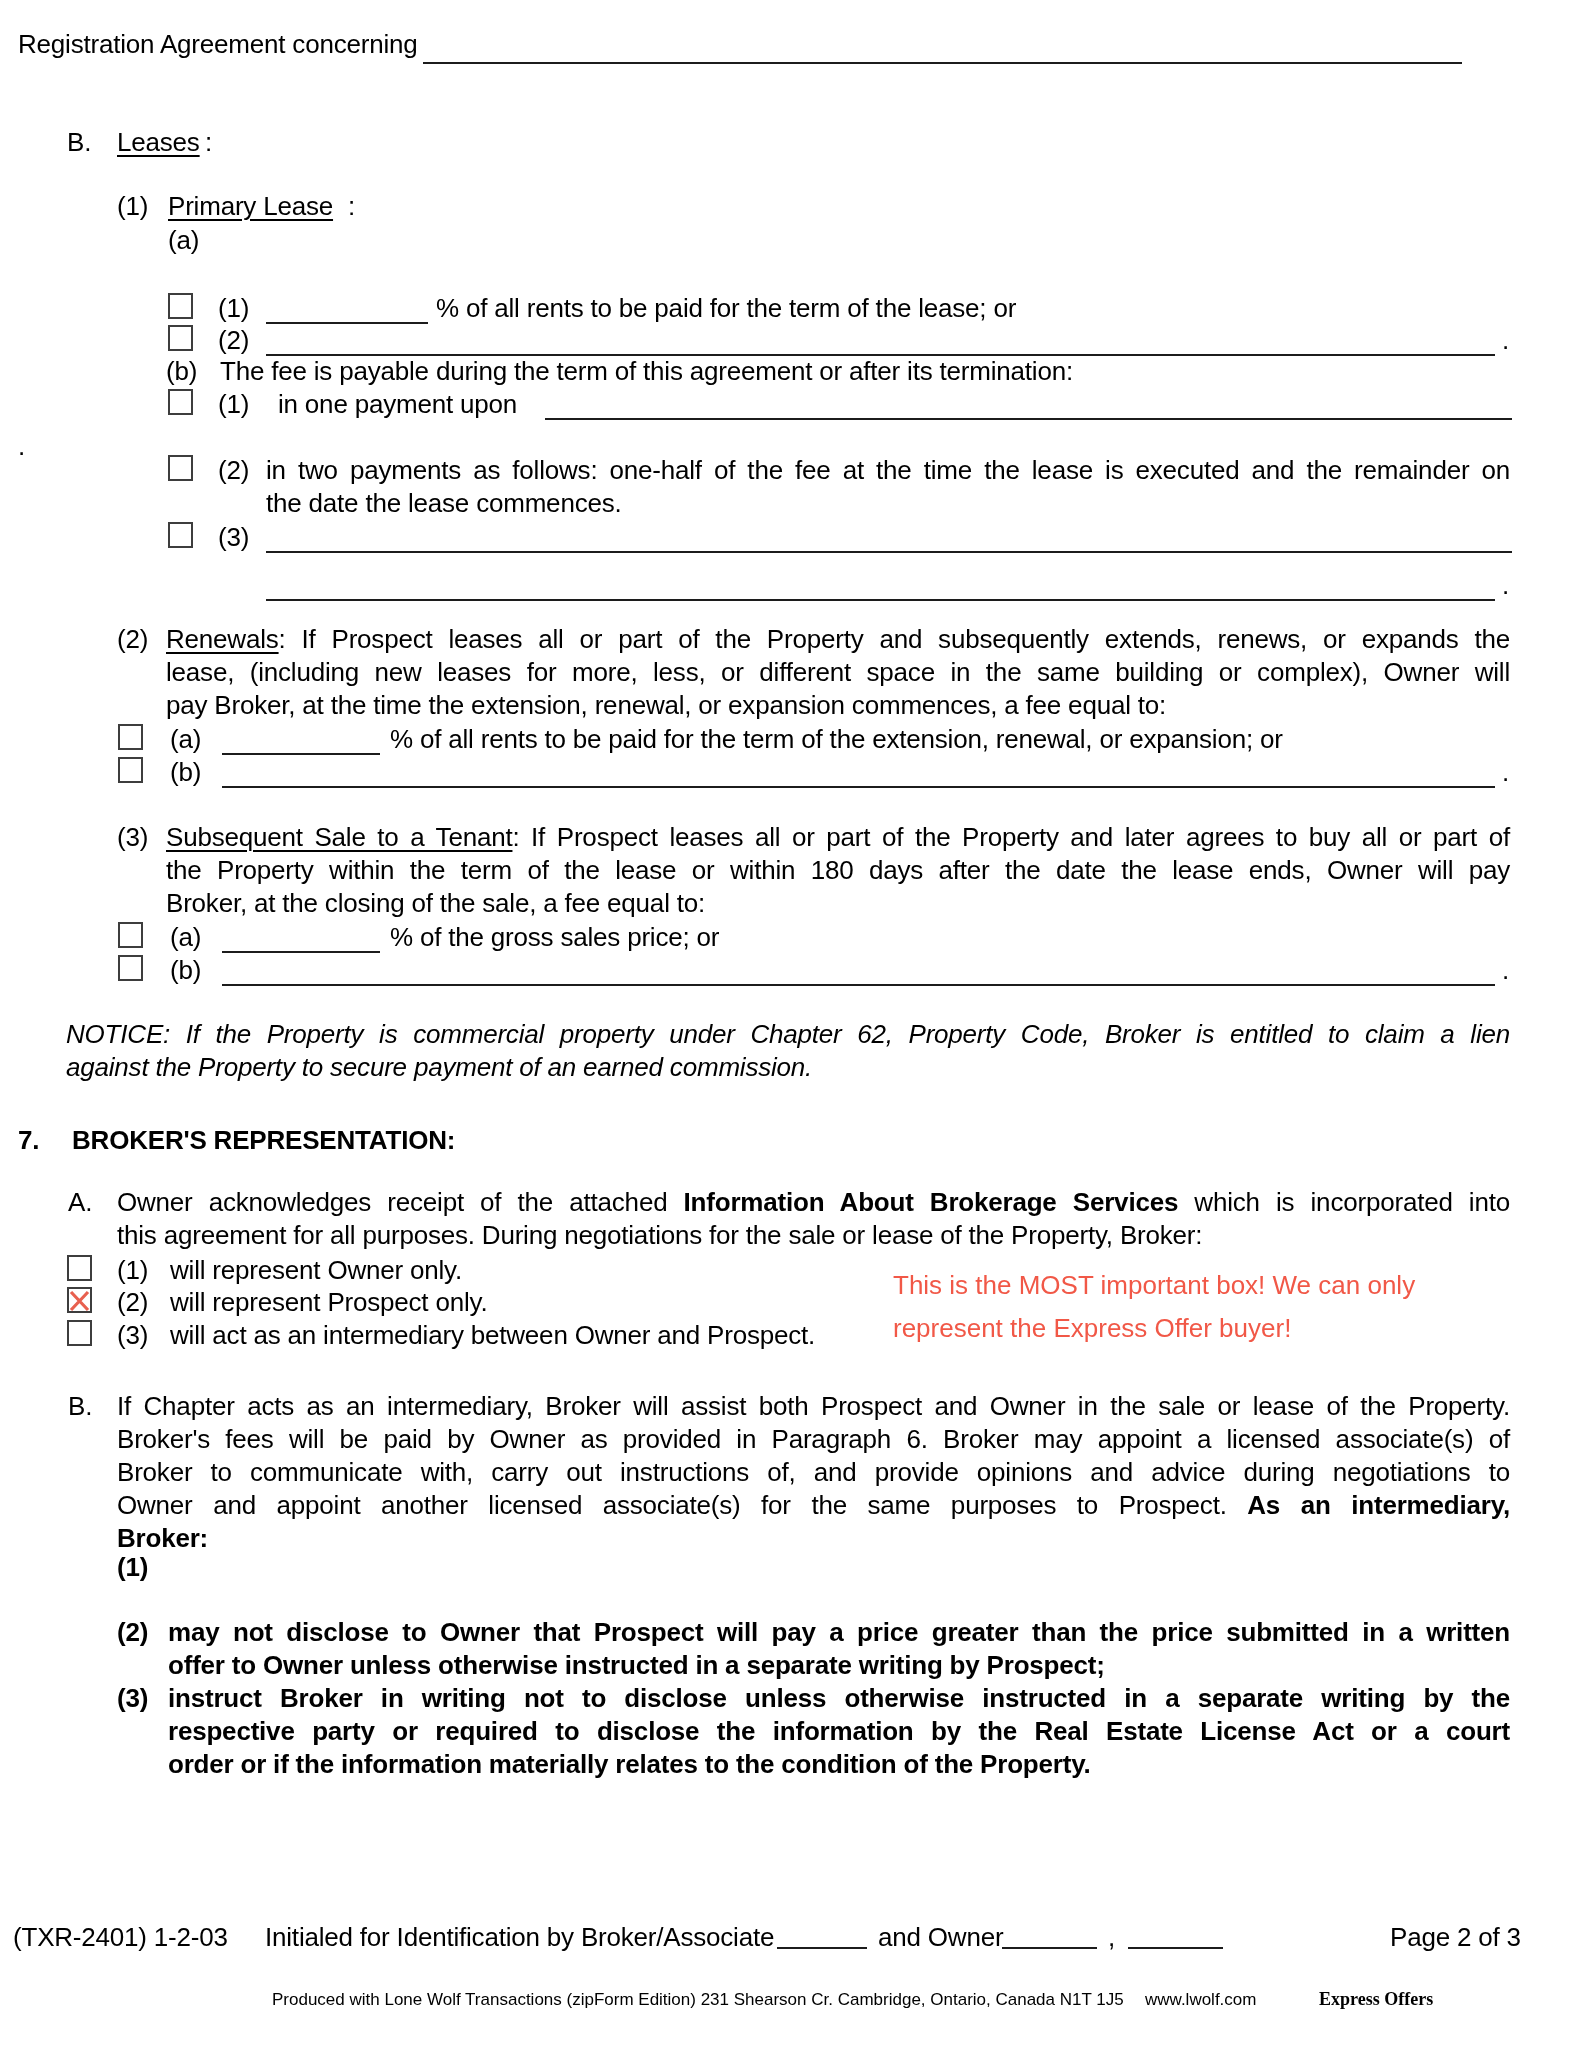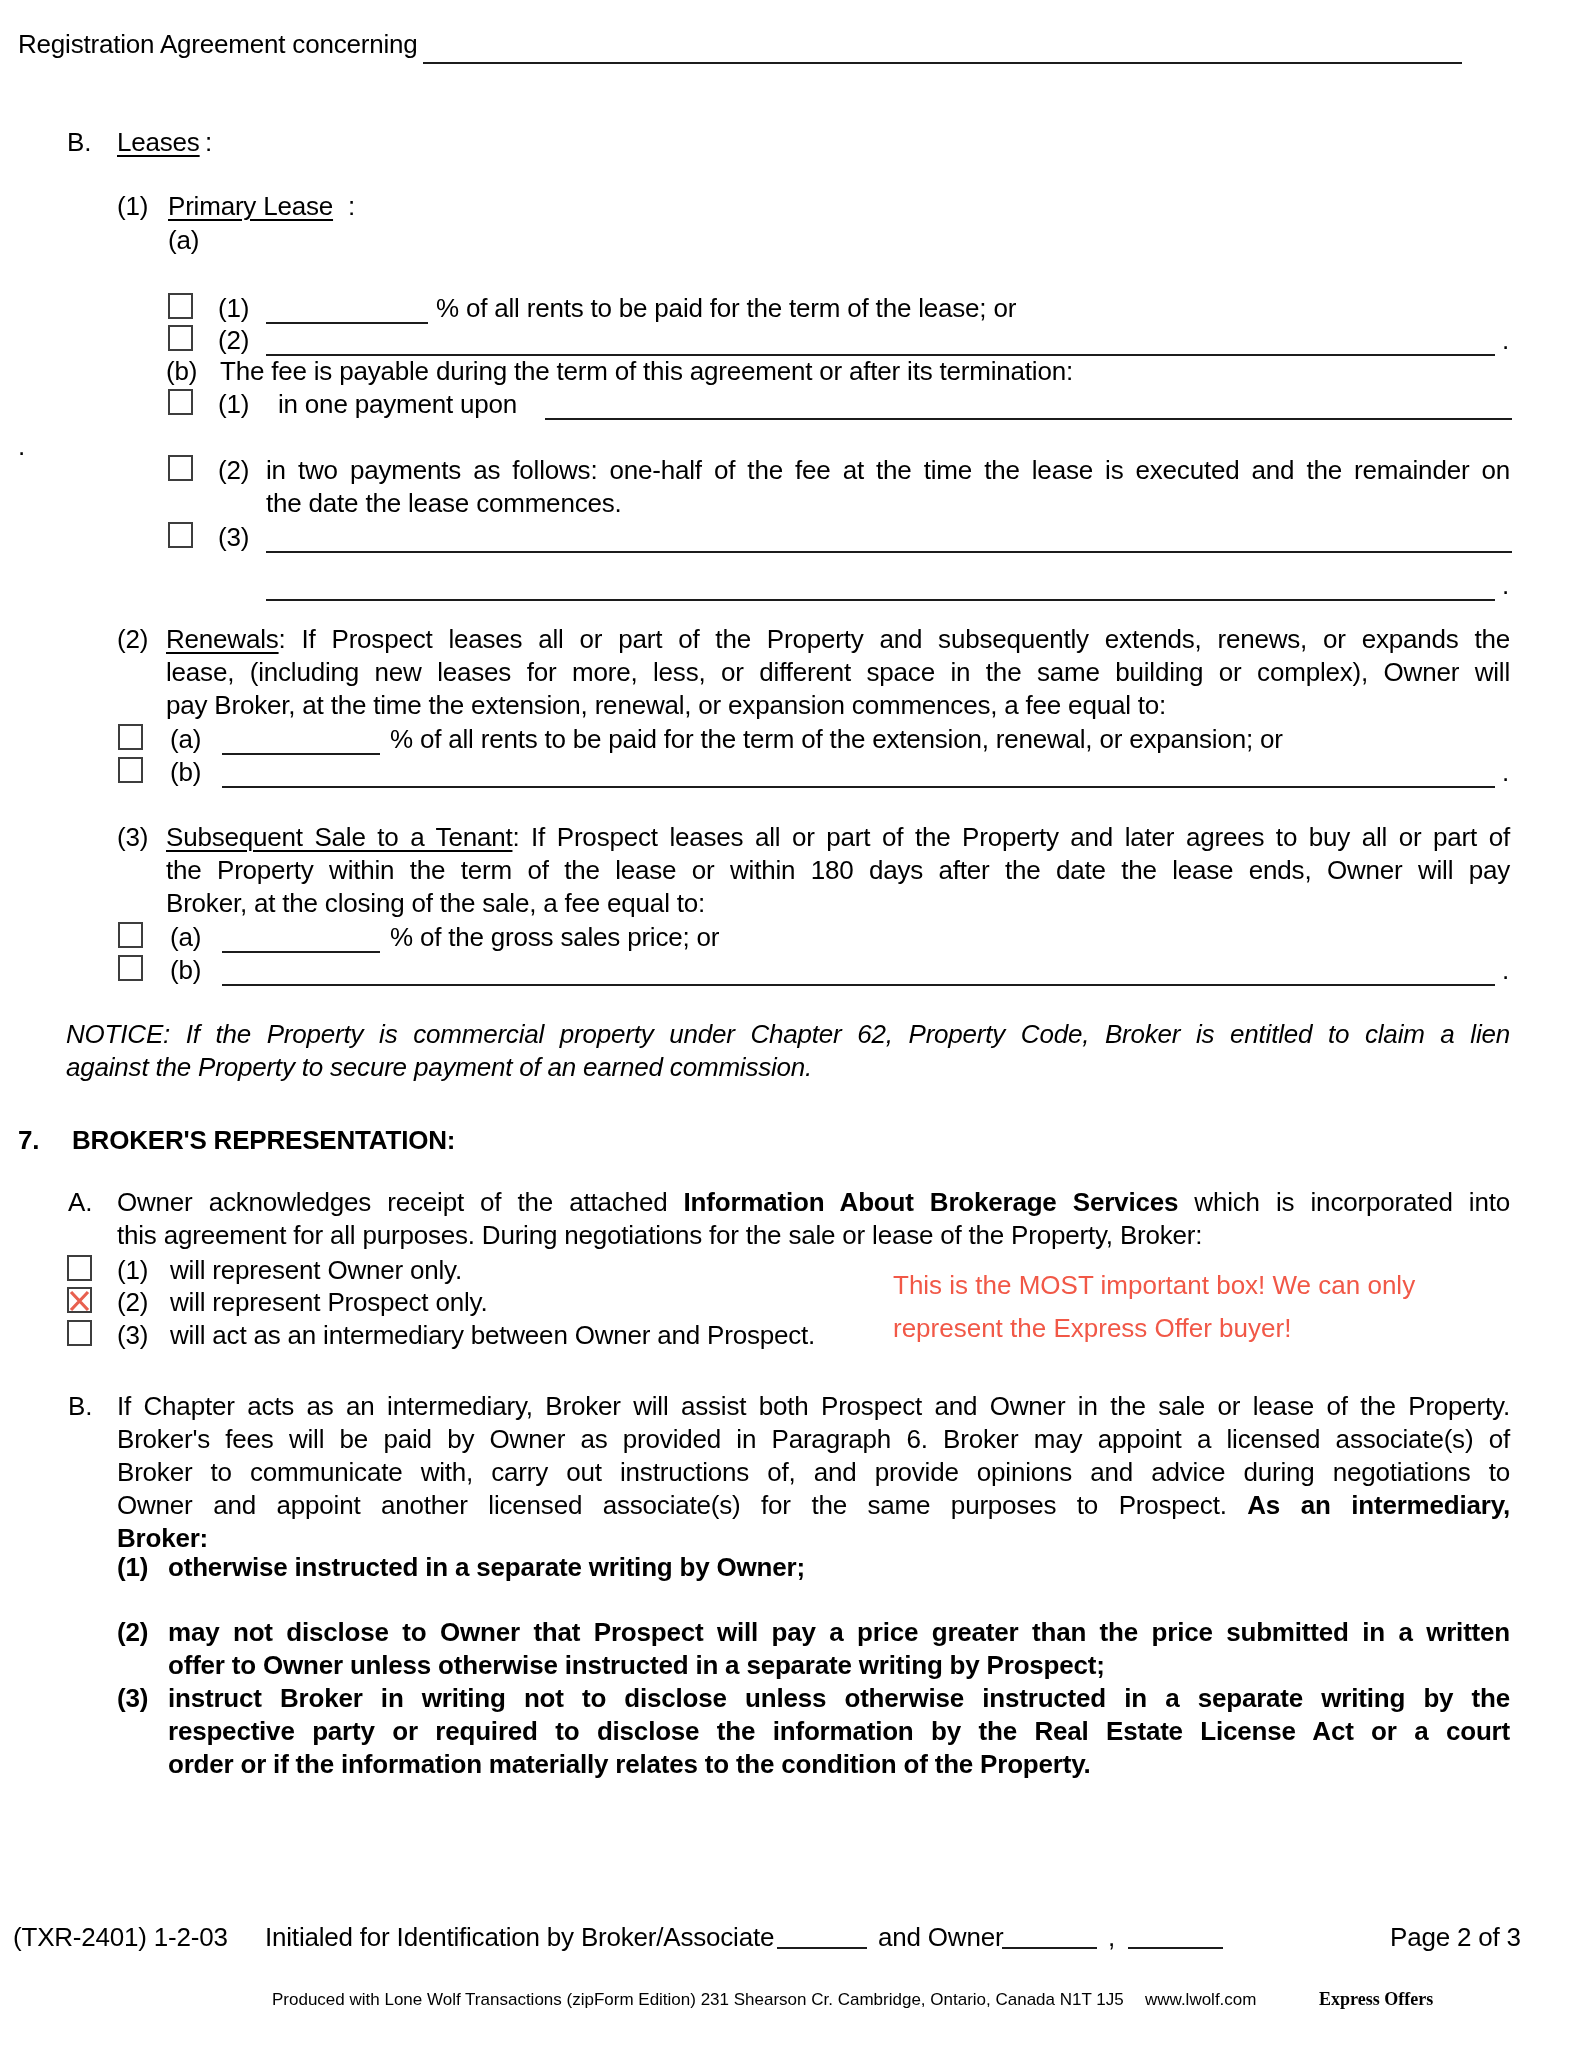--- a/index.html
+++ b/index.html
@@ -153,21 +153,20 @@
     <div class="just">Broker to communicate with, carry out instructions of, and provide opinions and advice during negotiations to</div>
     <div class="just">
       <span>Owner and appoint another licensed associate(s) for the same purposes to Prospect.</span>
       <span class="b">As an intermediary,</span>
     </div>
     <div class="b">Broker:</div>
   </div>
 
   <span class="abs b" style="left:117px;top:1551px;">(1)</span>
   <div class="blk b" style="left:168px;top:1551px;width:1342px;">
-    <div>otherwise instructed in a separate writing by Owner;</div>
   </div>
 
   <span class="abs b" style="left:117px;top:1616px;">(2)</span>
   <div class="blk b" style="left:168px;top:1616px;width:1342px;">
     <div class="just">may not disclose to Owner that Prospect will pay a price greater than the price submitted in a written</div>
     <div>offer to Owner unless otherwise instructed in a separate writing by Prospect;</div>
   </div>
 
   <span class="abs b" style="left:117px;top:1682px;">(3)</span>
   <div class="blk b" style="left:168px;top:1682px;width:1342px;">

